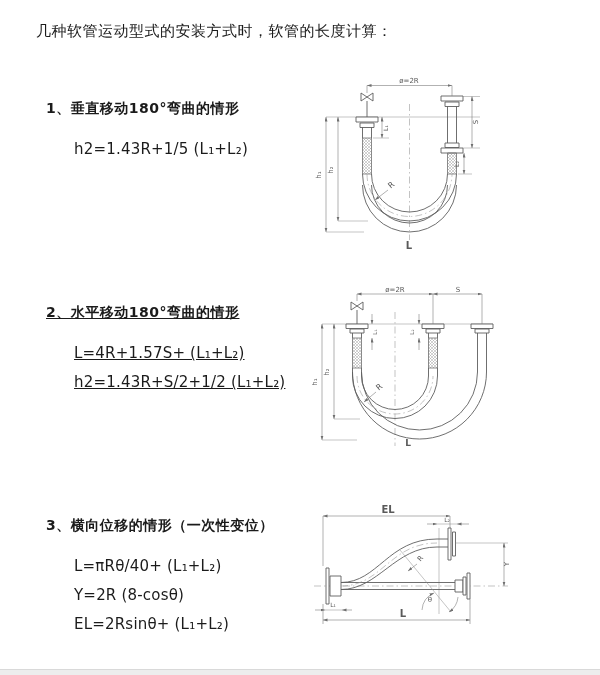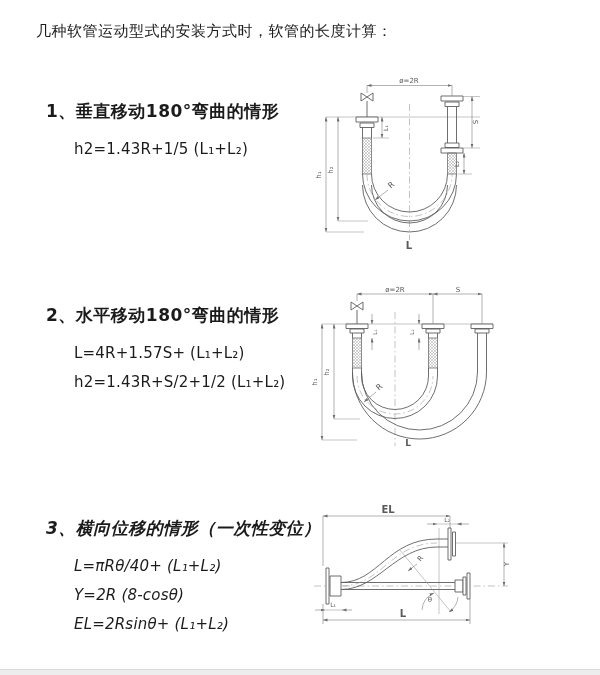--- a/index.html
+++ b/index.html
@@ -3,23 +3,23 @@
 <meta charset="utf-8">
 <style>
   html,body{margin:0;padding:0;}
   body{
     width:600px;height:675px;background:#ffffff;position:relative;overflow:hidden;
     font-family:"DejaVu Sans","Liberation Sans",sans-serif;color:#1b1b1b;
   }
   .page{position:absolute;inset:0;background:#fff;}
   .doc-title{position:absolute;left:36px;top:22px;font-size:15px;font-weight:normal;letter-spacing:.5px;}
   .section{position:absolute;left:46px;}
-  .section .heading{font-size:17px;font-weight:bold;height:21px;margin-bottom:14px;letter-spacing:.5px;white-space:nowrap;}
+  .section .heading{font-size:14px;font-weight:bold;height:21px;margin-bottom:14px;letter-spacing:.5px;white-space:nowrap;}
   .section .formula{margin-left:28px;line-height:29px;font-size:15px;font-weight:500;letter-spacing:.2px;white-space:nowrap;}
-  #sec1{top:100px;} #sec2{top:304px;} #sec3{top:517px;font-style:italic;}
+  #sec1{top:100px;} #sec2{top:304px;text-decoration:underline;} #sec3{top:517px;}
   .dwg{position:absolute;}
   #dwg1{left:312px;top:72px;} #dwg2{left:312px;top:282px;} #dwg3{left:300px;top:500px;}
   .dwg line,.dwg path,.dwg rect,.dwg polygon{vector-effect:non-scaling-stroke;}
   .obj{stroke:#5f5f5f;stroke-width:.9;fill:none;}
   .dim{stroke:#7d7d7d;stroke-width:.6;fill:none;}
   .thin{stroke:#8a8a8a;stroke-width:.5;fill:none;}
   .cl{stroke:#9a9a9a;stroke-width:.6;fill:none;stroke-dasharray:7 3 1.5 3;}
   .fl{fill:#ffffff;stroke:#5f5f5f;stroke-width:.9;}
   .dwg text{fill:#5a5a5a;stroke:none;font-family:"DejaVu Sans","Liberation Sans",sans-serif;}
   .bottom-edge{position:absolute;left:0;right:0;bottom:0;height:5px;background:#ededed;border-top:1px solid #d9d9d9;}

